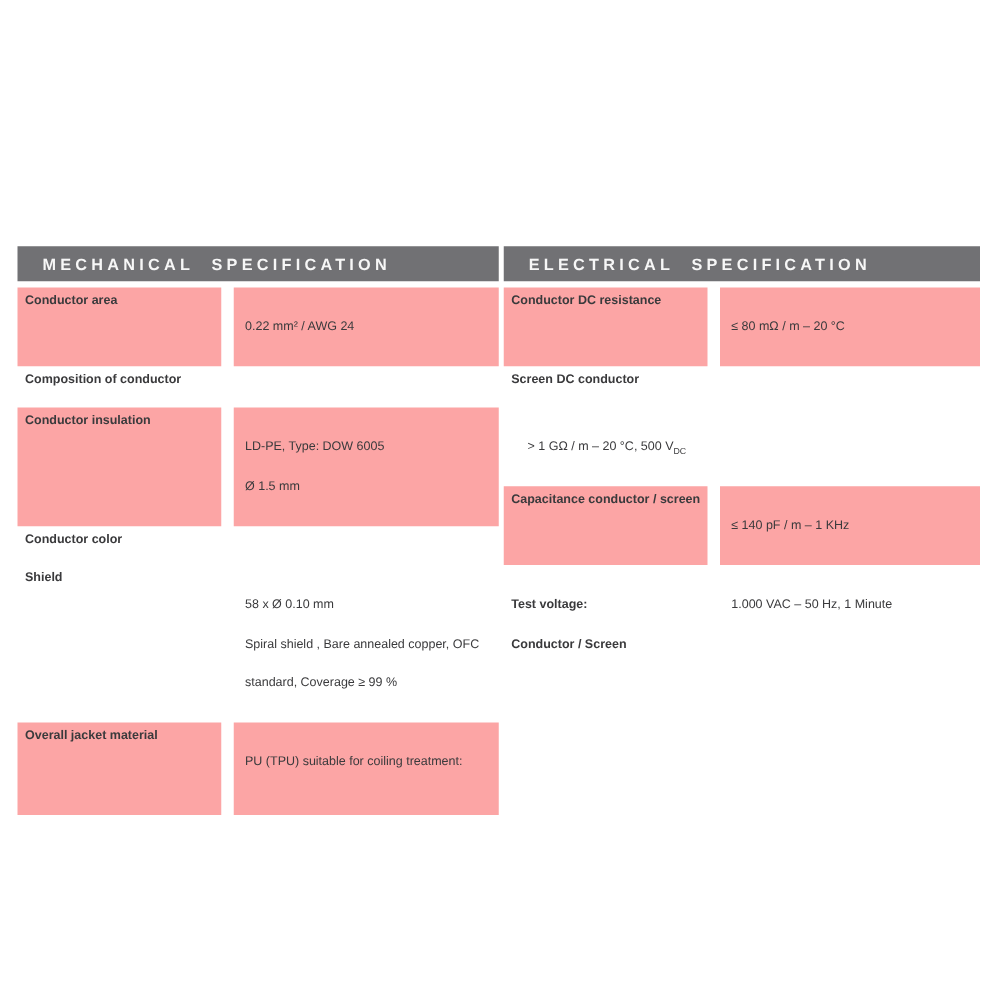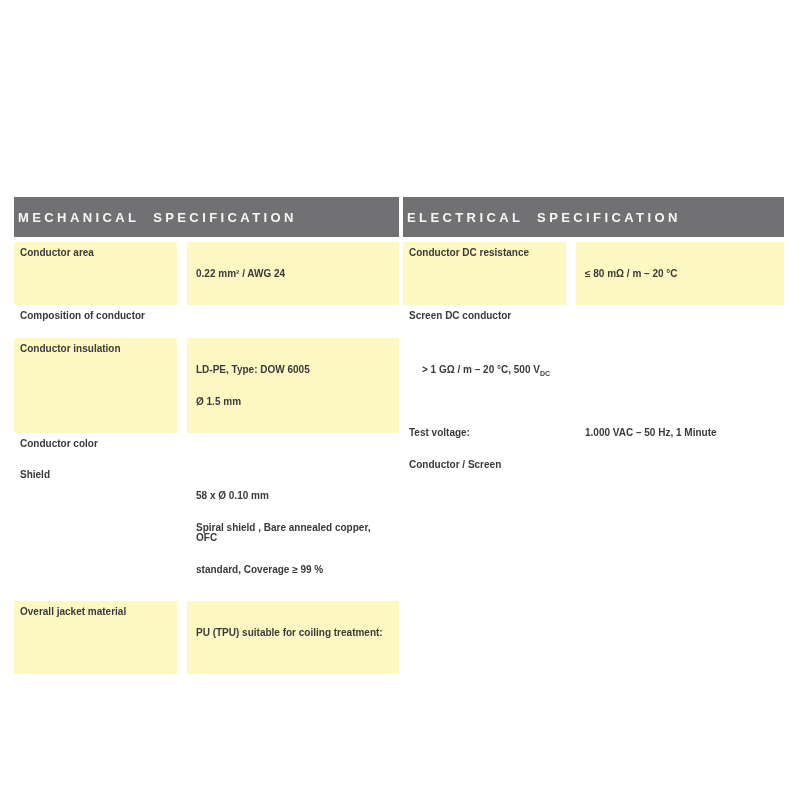--- a/index.html
+++ b/index.html
@@ -6,35 +6,35 @@
   body {
     width:800px; height:800px; background:#ffffff; position:relative;
     font-family:"Liberation Sans","DejaVu Sans",sans-serif;
     color:#3a3a3c;
     -webkit-font-smoothing:antialiased;
   }
   .spec-wrap { position:absolute; top:197px; left:14px; display:flex; gap:4px; }
   .spec-table.left  { width:385px; }
   .spec-table.right { width:381px; }
   .spec-header {
-    height:40px; background:#717174; color:#f7f7f7;
-    display:flex; align-items:center; padding-left:4px; box-sizing:border-box;
+    height:28px; background:#717174; color:#f7f7f7;
+    display:flex; align-items:center; padding-left:20px; box-sizing:border-box;
     margin-bottom:5px; font-weight:bold; font-size:13px;
     letter-spacing:3.4px; word-spacing:7px; white-space:nowrap; overflow:hidden;
   }
   .spec-row { display:flex; box-sizing:border-box; }
   .label-cell {
     width:163px; box-sizing:border-box; padding:6px 4px 4px 6px;
     font-weight:bold; font-size:10px; line-height:10.6px; white-space:pre-wrap;
   }
   .value-cell {
     flex:1; margin-left:10px; box-sizing:border-box; padding:6px 6px 4px 9px;
-    font-size:10px; line-height:10.6px; white-space:pre-wrap;font-weight:bold;
+    font-size:10px; line-height:10.6px; white-space:pre-wrap;
   }
-  .spec-row.gray .label-cell, .spec-row.gray .value-cell { background:#fef9c3; }
+  .spec-row.gray .label-cell, .spec-row.gray .value-cell { background:#fca5a5; }
   sub.unit { font-size:7px; line-height:0; }
 </style>
 </head>
 <body>
 
 <div class="spec-wrap">
 
   <div class="spec-table left">
     <div class="spec-header">
       <span>MECHANICAL SPECIFICATION</span>
@@ -99,20 +99,26 @@
       <div class="label-cell">Screen DC conductor</div>
     </div>
 
 
     <div class="spec-row" style="min-height:31px">
       <div class="value-cell">
         <div><span>&gt; 1 GΩ / m – 20 °C, 500 V</span><sub class="unit">DC</sub></div>
       </div>
     </div>
 
+    <div class="spec-row gray" style="min-height:30px">
+      <div class="label-cell">Capacitance conductor / screen</div>
+      <div class="value-cell">
+        <div>≤ 140 pF / m – 1 KHz</div>
+      </div>
+    </div>
 
     <div class="spec-row" style="min-height:43px">
       <div class="label-cell">
         <div>Test voltage:</div>
         <div>Conductor / Screen</div>
       </div>
       <div class="value-cell">
         <div>1.000 VAC – 50 Hz, 1 Minute</div>
       </div>
     </div>

